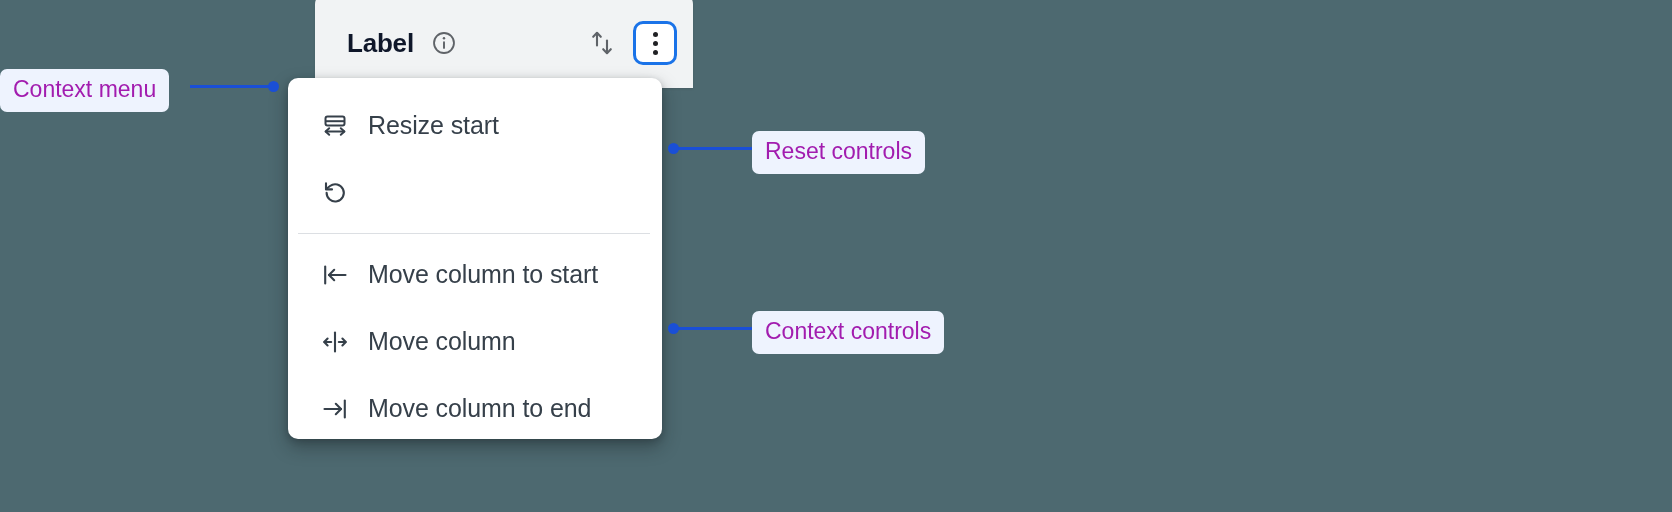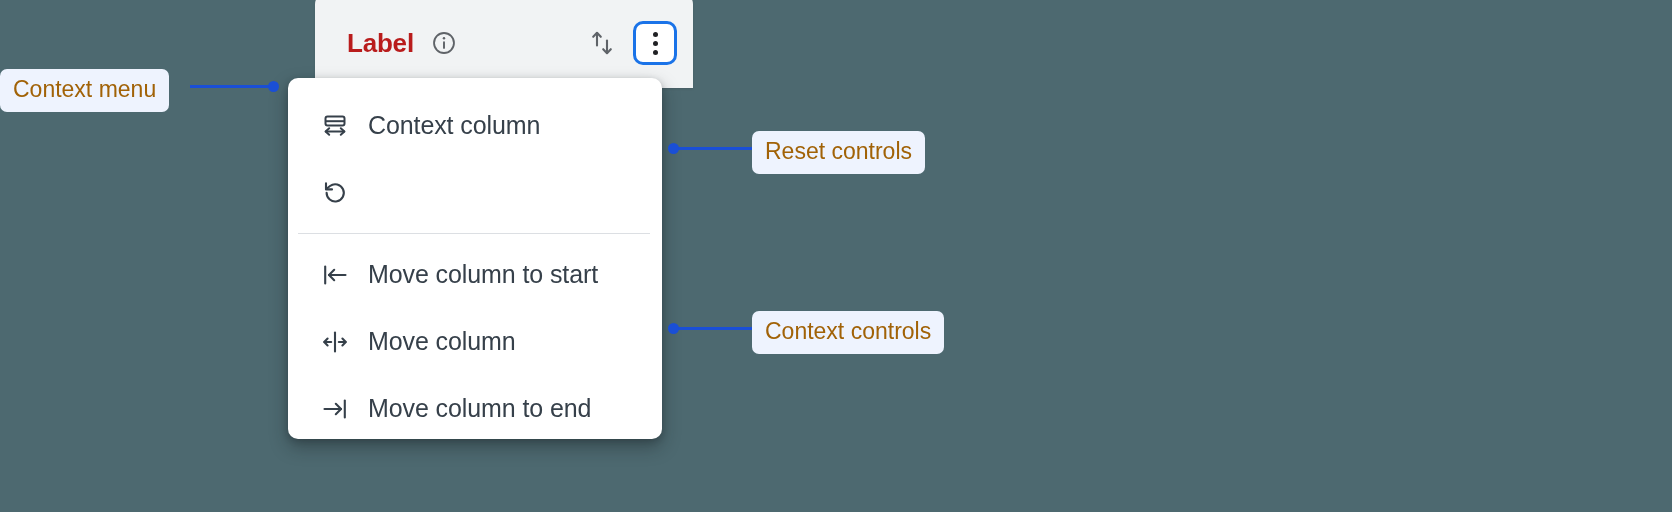--- a/index.html
+++ b/index.html
@@ -26,21 +26,21 @@
     border-radius: 10px 10px 0 0;
     box-sizing: border-box;
     display: flex;
     align-items: center;
     padding: 0 16px 0 32px;
     box-shadow: 0 1px 2px rgba(60,64,67,0.25);
   }
   #header-panel .header-title {
     font-size: 26px;
     font-weight: bold;
-    color: #b91c1c;
+    color: #0f172a;
     letter-spacing: -0.2px;
     line-height: 1;
     margin-top: 4px;
   }
   .info-icon {
     margin-left: 16px;
     margin-top: 4px;
     width: 28px;
     height: 28px;
     display: inline-flex;
@@ -119,21 +119,21 @@
   .menu-divider {
     height: 1px;
     background: #dcdfe3;
     margin: 7px 12px 7px 10px;
   }
 
   
   .annot-pill {
     position: absolute;
     background: #eef3fe;
-    color: #a16207;
+    color: #a21caf;
     border-radius: 7px;
     font-size: 23px;
     line-height: 1;
     padding: 9px 13px 11px 13px;
     white-space: nowrap;
     box-sizing: border-box;
     z-index: 10;
   }
   .annot-line {
     position: absolute;
@@ -203,21 +203,21 @@
       <svg width="28" height="28" viewBox="0 0 28 28" aria-hidden="true">
         <rect x="4.5" y="4.5" width="19" height="9" rx="2" fill="none" stroke="#36404a" stroke-width="2"></rect>
         <path d="M4.5 9.2 L23.5 9.2" stroke="#36404a" stroke-width="2"></path>
         <g stroke="#36404a" stroke-width="2" stroke-linecap="round" stroke-linejoin="round" fill="none">
           <path d="M4.8 19.5 L23.2 19.5"></path>
           <path d="M8.2 16.2 L4.6 19.5 L8.2 22.8"></path>
           <path d="M19.8 16.2 L23.4 19.5 L19.8 22.8"></path>
         </g>
       </svg>
     </span>
-    <span class="mi-label">Context column</span>
+    <span class="mi-label">Resize start</span>
   </div>
 
   <div class="menu-item">
     <span class="mi-icon">
       <svg width="28" height="28" viewBox="0 0 28 28" aria-hidden="true">
         <g fill="none" stroke="#36404a" stroke-width="2.1" stroke-linecap="round" stroke-linejoin="round">
           <path d="M5.6 13.8 A8.6 8.6 0 1 0 9.0 7.0 L5.2 10.0"></path>
           <path d="M5.0 4.4 L5.0 10.4 L11.0 10.4"></path>
         </g>
       </svg>

